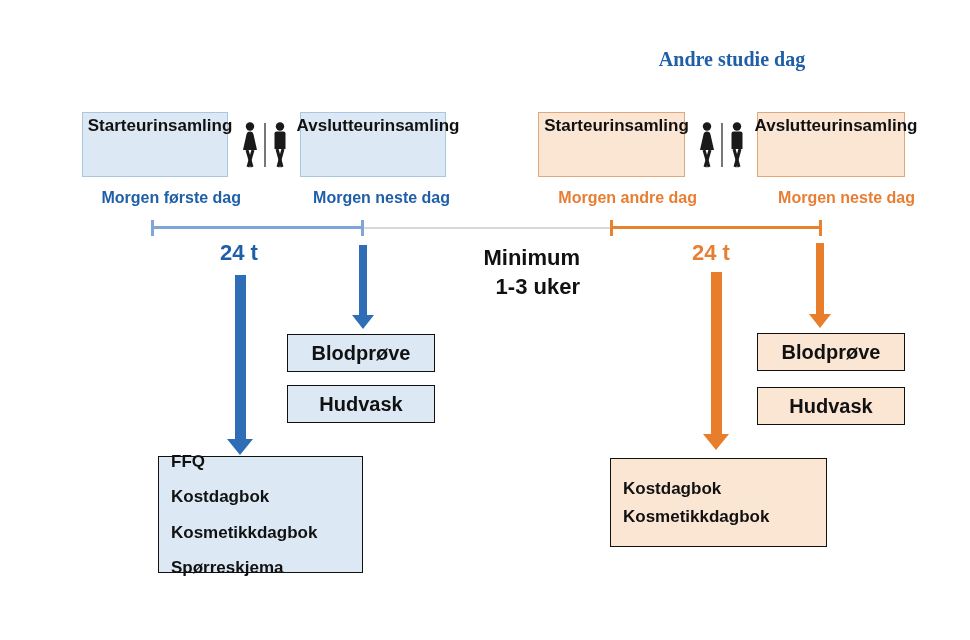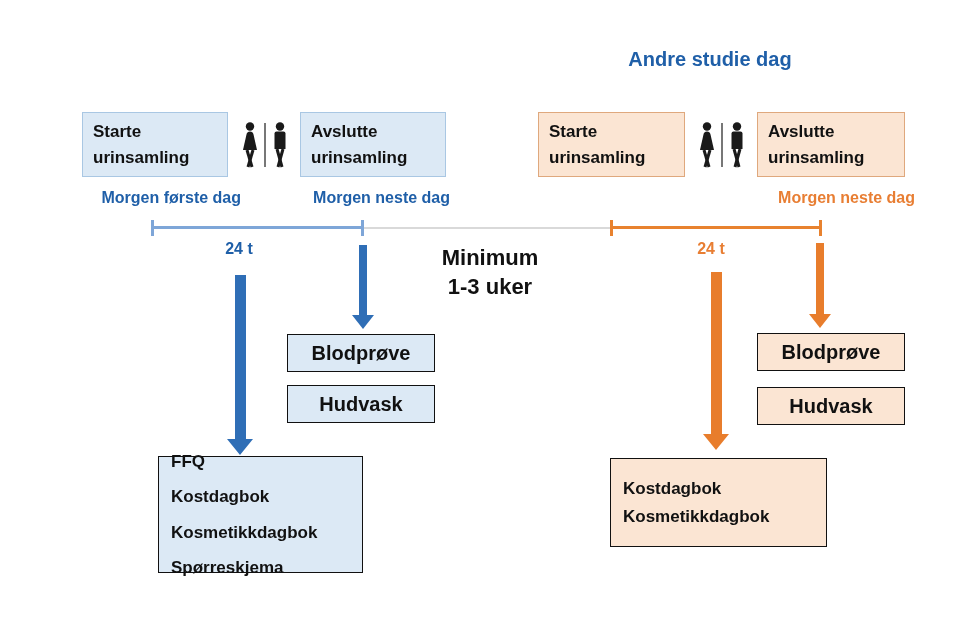--- a/index.html
+++ b/index.html
@@ -4,30 +4,30 @@
 <style>
   html,body{margin:0;padding:0;background:#fff;}
   .canvas{
     position:relative;width:970px;height:640px;background:#ffffff;overflow:hidden;
     font-family:"Liberation Sans",sans-serif;color:#111;
   }
   .abs{position:absolute;}
   .heading{font-size:20px;font-weight:bold;color:var(--blue-text,#1F5FA8);text-align:center;width:240px;}
   .tbox{
     box-sizing:border-box;width:146px;height:65px;border:1.5px solid;
-    display:flex;flex-direction:column;justify-content:center;padding-left:10px;
+    display:flex;flex-direction:row;justify-content:center;padding-left:10px;
     font-size:17px;font-weight:bold;color:#111;line-height:1.5;
   }
   .blue-box{background:var(--blue-fill,#DCE9F5);border-color:var(--blue-border,#A9C7E3);}
   .orange-box{background:var(--orange-fill,#FBE5D3);border-color:var(--orange-border,#DFA87D);}
   .mlabel{font-size:16px;font-weight:bold;text-align:right;width:180px;white-space:nowrap;}
   .blue-t{color:var(--blue-text,#1F5FA8);}
   .orange-t{color:var(--orange-text,#E87E33);}
-  .dur{font-size:16px;font-weight:bold;text-align:center;width:100px;}
-  .interval{font-size:22px;font-weight:bold;text-align:center;width:180px;line-height:1.3;color:#111;}
+  .dur{font-size:22px;font-weight:bold;text-align:center;width:100px;}
+  .interval{font-size:22px;font-weight:bold;text-align:right;width:180px;line-height:1.3;color:#111;}
   .tick{width:3px;height:16px;}
   .blue-ln{background:var(--blue-line,#7EA6D8);}
   .orange-ln{background:var(--orange-line,#E8822F);}
   .gray-ln{background:var(--gray-line,#D9D9D9);}
   .arrow{display:flex;flex-direction:column;align-items:center;}
   .head{width:0;height:0;border-style:solid;}
   .midbox{
     box-sizing:border-box;width:148px;height:38px;border:1.5px solid;
     display:flex;align-items:center;justify-content:center;
     font-size:20px;font-weight:bold;color:#111;
@@ -38,21 +38,21 @@
   }
   .wc{display:flex;align-items:center;gap:3px;}
   .wc svg{display:block;}
   .divider{width:2px;height:44px;background:#777;}
 </style>
 </head>
 <body>
 
 <div class="canvas">
 
-  <div class="abs heading" style="left:590px;top:48px;">Andre studie dag</div>
+  <div class="abs heading" style="left:612px;top:48px;font-family:Liberation Serif, serif;">Andre studie dag</div>
 
   <div class="abs tbox blue-box" style="left:82px;top:112px;">
     <span>Starte</span>
     <span>urinsamling</span>
   </div>
 
   <div class="abs wc" style="left:239px;top:121px;">
     <svg width="22" height="48" viewBox="0 0 22 46">
       <circle cx="11" cy="4.5" r="4.2" fill="#1a1a1a"></circle>
       <path d="M11 9.5 C13 9.5 13.9 10.6 14.4 12 L18 28 L4 28 L7.6 12 C8.1 10.6 9 9.5 11 9.5 Z" fill="#1a1a1a"></path>
@@ -94,20 +94,21 @@
     </svg>
   </div>
 
   <div class="abs tbox orange-box" style="left:757px;top:112px;width:148px;">
     <span>Avslutte</span>
     <span>urinsamling</span>
   </div>
 
   <div class="abs mlabel blue-t" style="left:61px;top:189px;">Morgen første dag</div>
   <div class="abs mlabel blue-t" style="left:270px;top:189px;">Morgen neste dag</div>
+  <div class="abs mlabel orange-t" style="left:517px;top:189px;">Morgen andre dag</div>
   <div class="abs mlabel orange-t" style="left:735px;top:189px;">Morgen neste dag</div>
 
   <div class="abs tick blue-ln" style="left:151px;top:220px;"></div>
   <div class="abs blue-ln" style="left:152px;top:226px;width:211px;height:3px;"></div>
   <div class="abs tick blue-ln" style="left:361px;top:220px;"></div>
   <div class="abs gray-ln" style="left:364px;top:227px;width:248px;height:2px;"></div>
   <div class="abs tick orange-ln" style="left:610px;top:220px;"></div>
   <div class="abs orange-ln" style="left:612px;top:226px;width:210px;height:3px;"></div>
   <div class="abs tick orange-ln" style="left:819px;top:220px;"></div>
 

